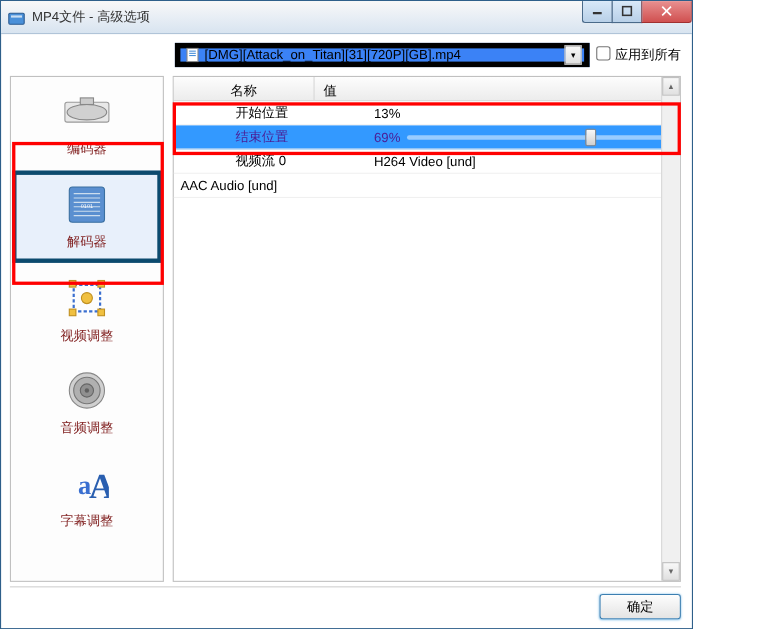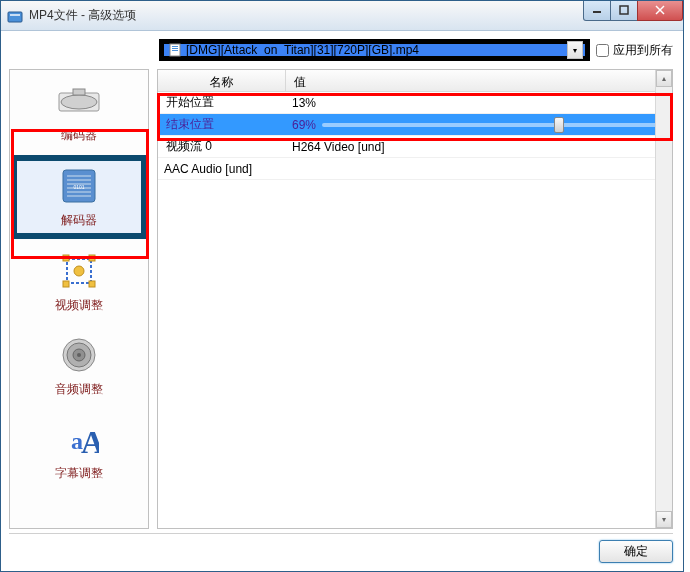--- a/index.html
+++ b/index.html
@@ -1,51 +1,51 @@
 <!DOCTYPE html>
 <html><head>
 <meta charset="utf-8">
 <style>
 * { box-sizing: border-box; margin: 0; padding: 0; }
 body { font-family: "Microsoft YaHei", "Segoe UI", Tahoma, sans-serif; font-size: 12px; background: #fff; overflow: hidden; }
 
-.window { width: 684px; height: 572px; background: #fff; border: 1px solid #2e5f8a; position: relative; }
+.window { width: 630px; height: 572px; background: #fff; border: 1px solid #2e5f8a; position: relative; }
 
 .titlebar { height: 30px; background: linear-gradient(to bottom, #f8f8f8 0%, #e8eef5 50%, #d8e4f0 100%); border-bottom: 1px solid #b0c4d8; display: flex; align-items: center; padding: 0 0 0 6px; }
 .titlebar-icon { width: 16px; height: 16px; margin-right: 6px; display: inline-flex; align-items: center; justify-content: center; }
 .titlebar-text { flex: 1; color: #333; }
 .win-controls { display: flex; height: 20px; margin-top: -10px; }
 .win-btn { width: 28px; height: 20px; border: 1px solid #4a6a8a; border-top: none; background: linear-gradient(to bottom, #d8e8f8, #b8d0e8); display: flex; align-items: center; justify-content: center; font-size: 10px; color: #333; margin-left: -1px; }
 .win-btn.close { width: 46px; background: linear-gradient(to bottom, #e89090, #d05050); border-color: #a03030; color: #fff; border-bottom-right-radius: 3px; }
 .win-btn.max { border-radius: 0; }
 .win-btn.min { border-bottom-left-radius: 3px; }
 
 .body-area { position: absolute; top: 30px; left: 0; right: 0; bottom: 0; padding: 8px; }
 
 .top-row { position: absolute; top: 8px; left: 158px; right: 10px; height: 22px; display: flex; align-items: center; gap: 6px; }
 .file-dropdown { flex: 1; height: 22px; border: 5px solid #000000; background: #3b82f6; display: flex; align-items: center; padding: 0 4px; }
 .file-dropdown .dd-icon { width: 14px; height: 14px; margin-right: 4px; }
 .file-dropdown .dd-text { flex: 1; white-space: nowrap; overflow: hidden; }
 .file-dropdown .dd-arrow { width: 16px; height: 18px; border: 1px solid #c0c0c0; background: linear-gradient(to bottom,#f8f8f8,#e0e0e0); display: flex; align-items: center; justify-content: center; font-size: 8px; margin-right: -2px; }
-.apply-all { display: flex; align-items: center; gap: 4px; }
+.apply-all { display: flex; gap: 4px; }
 .apply-all input { width: 13px; height: 13px; }
 
 .sidebar { position: absolute; top: 38px; left: 8px; width: 140px; bottom: 42px; border: 1px solid #c0c0c0; background: #fdfdfd; overflow: hidden; }
 .sidebar-item { height: 84px; display: flex; flex-direction: column; align-items: center; justify-content: center; gap: 6px; cursor: pointer; }
-.sidebar-item.selected { background: #e8f0fb; border: 6px solid #0c4a6e; margin: 1px; }
+.sidebar-item.selected { background: #e8f0fb; border: 4px solid #0c4a6e; margin: 1px; }
 .sidebar-icon { width: 48px; height: 40px; display: flex; align-items: center; justify-content: center; }
 .sidebar-label { color: #7f1d1d; }
 
 .main-panel { position: absolute; top: 38px; left: 156px; right: 10px; bottom: 42px; border: 1px solid #c0c0c0; background: #fff; }
 .table-header { height: 22px; background: linear-gradient(to bottom,#fdfdfd,#ececec); border-bottom: 1px solid #d8d8d8; display: flex; }
 .th-name { width: 128px; padding: 4px 8px; border-right: 1px solid #d8d8d8; text-align: center; }
 .th-value { flex: 1; padding: 4px 8px; }
 .table-body { }
 .row { height: 22px; display: flex; align-items: center; border-bottom: 1px solid #f0f0f0; }
-.row .cell-name { width: 128px; padding: 0 8px; }
+.row .cell-name { width: 128px; padding: 0 8px; margin-left: 48px; }
 .row .cell-value { flex: 1; padding: 0 6px; display: flex; align-items: center; gap: 6px; }
 .row.selected { background: #3399ff; color: #4c1d95; }
 .row.selected .cell-name { }
 
 .slider-track { flex: 1; height: 4px; background: #e0e0e0; position: relative; border-radius: 2px; }
 .row.selected .slider-track { background: rgba(255,255,255,0.5); }
 .slider-thumb { position: absolute; top: -6px; width: 10px; height: 16px; background: linear-gradient(to bottom,#f8f8f8,#d0d0d0); border: 1px solid #888; border-radius: 2px; transform: translateX(-50%); }
 
 .red-overlay-1 { position: absolute; pointer-events: none; border: 3px solid #ff0000; left: 156px; top: 62px; right: 10px; height: 48px; z-index: 10; }
 .red-overlay-2 { position: absolute; pointer-events: none; border: 3px solid #ff0000; left: 10px; top: 98px; width: 138px; height: 130px; z-index: 10; }

